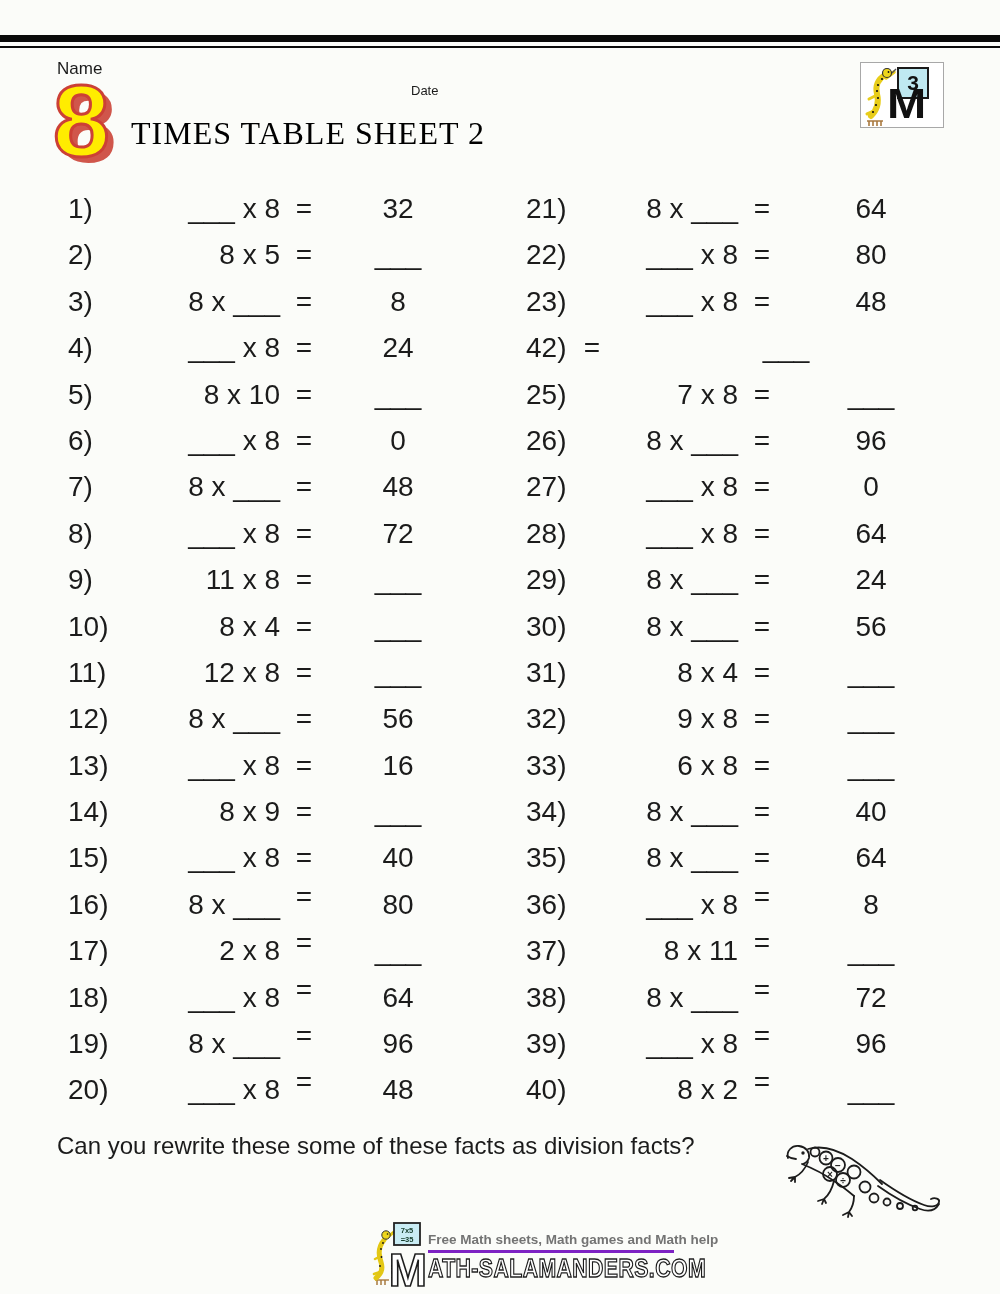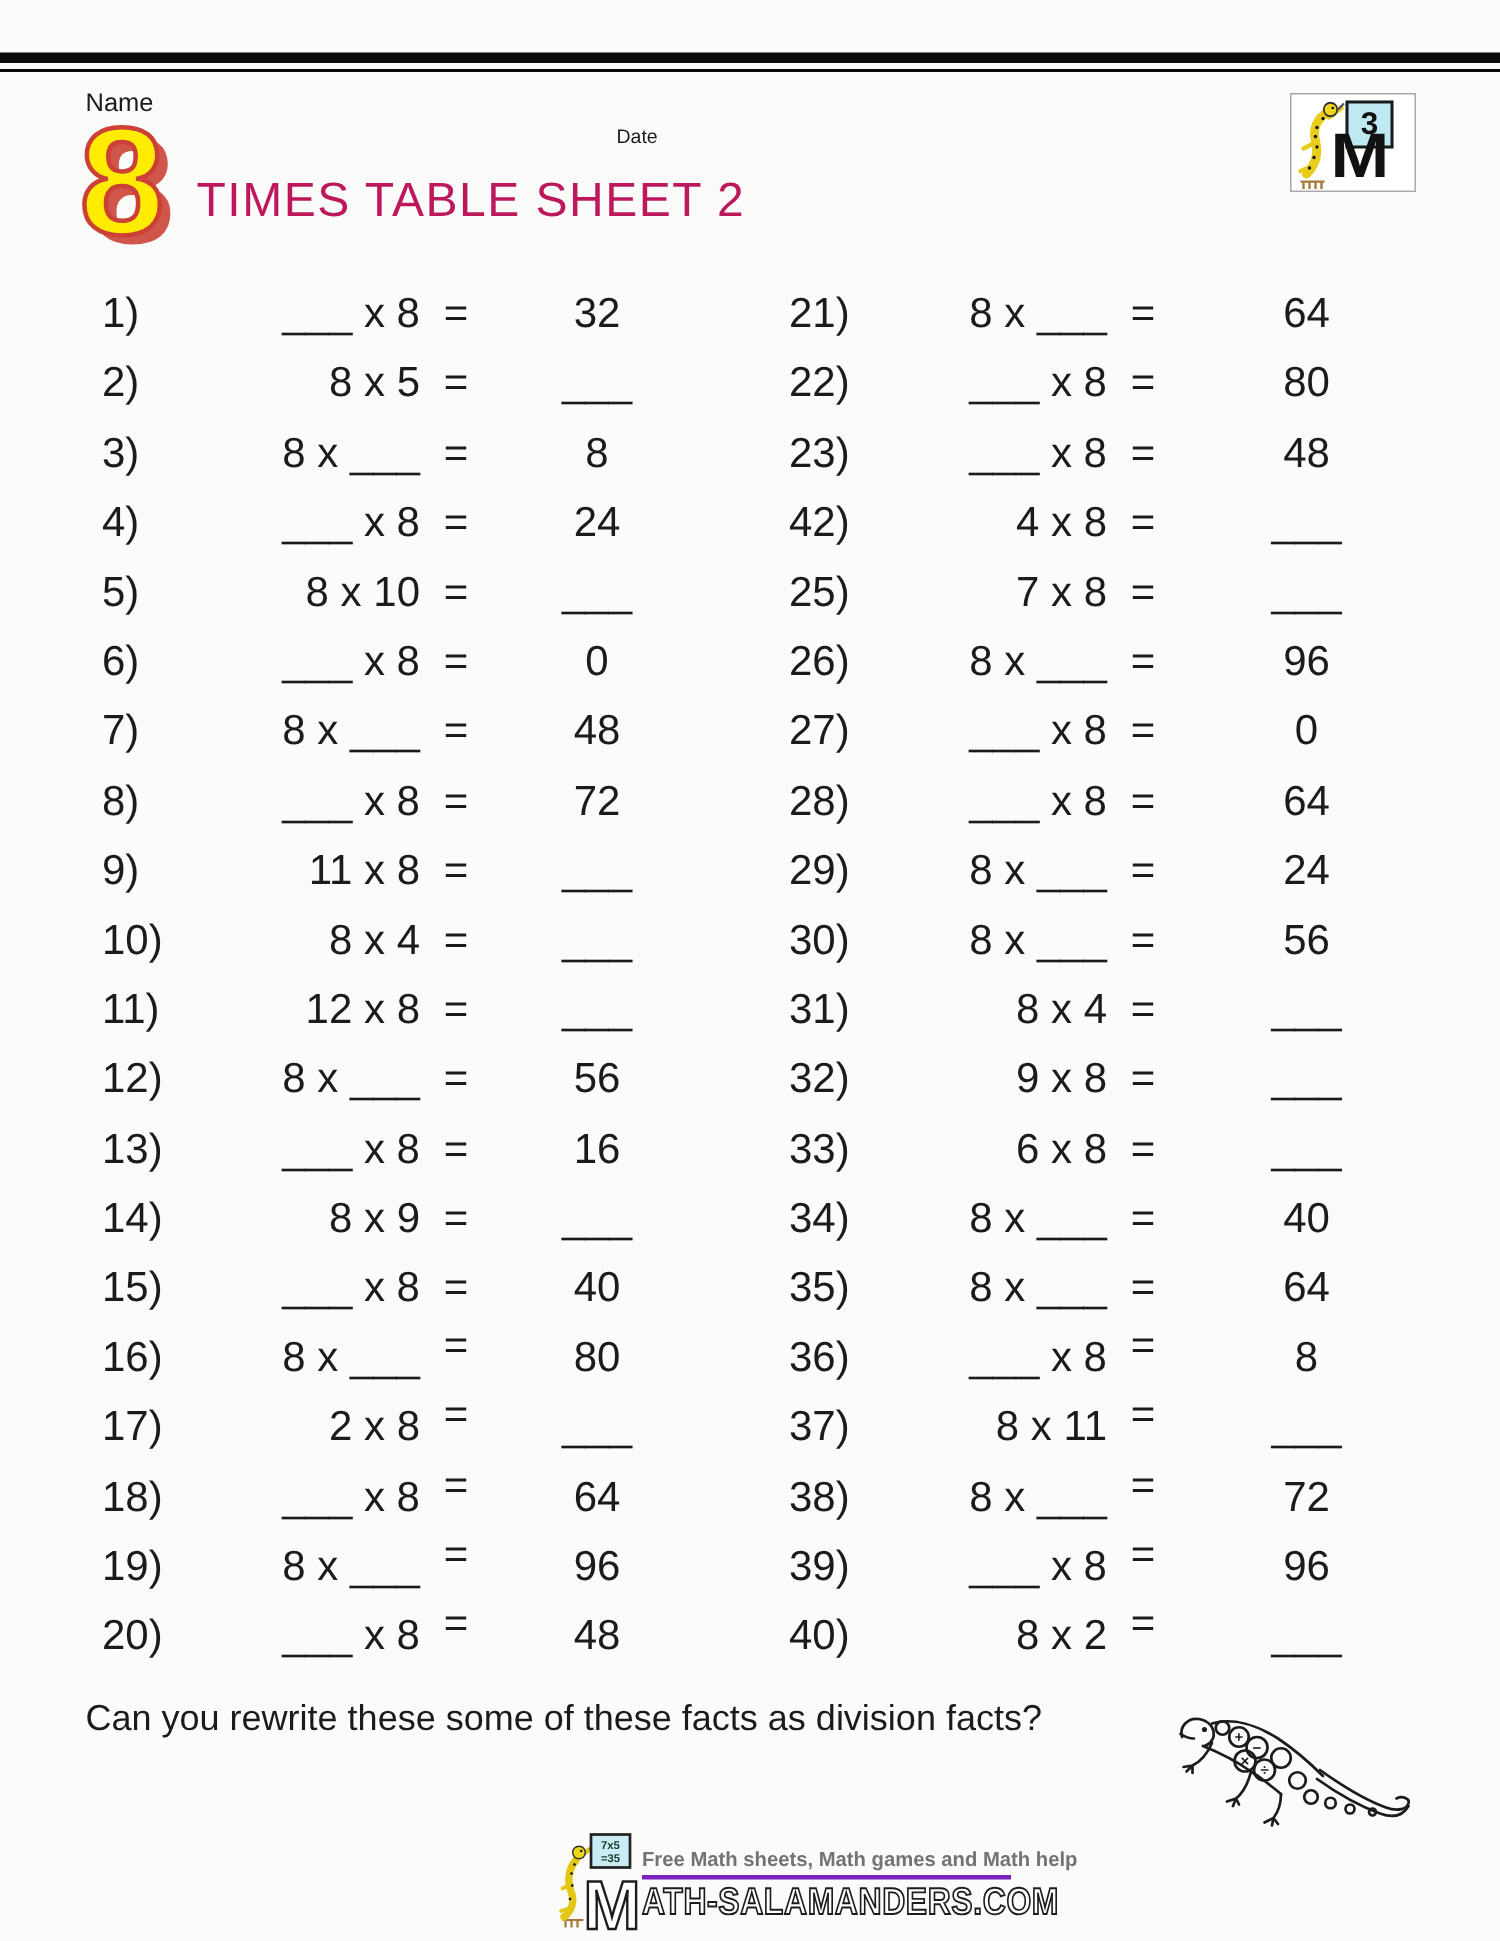--- a/index.html
+++ b/index.html
@@ -17,22 +17,22 @@
   .date-label { position:absolute; left:411px; top:59px; font-size:13px;margin-top:24px; }
 
   .big8 {
     position:absolute; left:53px; top:70px; font-size:102px; font-weight:700;
     line-height:1; color:#ffec00;
     -webkit-text-stroke:3px #cc4036;
     text-shadow:7px 6px 0 #d0564b;
   }
   .title {
     position:absolute; left:131px; top:117px; line-height:1;
-    font-family:Liberation Sans, sans-serif; font-size:32px;
-    color:#be185d; letter-spacing:1px; white-space:nowrap;
+    font-family:Liberation Serif, serif; font-size:32px;
+    color:#000000; letter-spacing:1px; white-space:nowrap;
   }
 
   .logo-box {
     position:absolute; left:860px; top:62px; width:84px; height:66px;
     background:#ffffff; border:1px solid #a8a8a8; box-sizing:border-box;
   }
   .logo-board {
     position:absolute; left:36px; top:4px; width:32px; height:32px;
     background:#bfe9f1; border:2px solid #1a1a1a; box-sizing:border-box;
     display:flex; align-items:center; justify-content:center;
@@ -245,21 +245,20 @@
     <span class="pans">80</span>
   </div>
       <div class="prow">
     <span class="pnum">23)</span>
     <span class="pexpr">___ x 8</span>
     <span class="peq">=</span>
     <span class="pans">48</span>
   </div>
       <div class="prow">
     <span class="pnum">42)</span>
-    <span class="pexpr">4 x 8</span>
     <span class="peq">=</span>
     <span class="pans">___</span>
   </div>
       <div class="prow">
     <span class="pnum">25)</span>
     <span class="pexpr">7 x 8</span>
     <span class="peq">=</span>
     <span class="pans">___</span>
   </div>
       <div class="prow">

